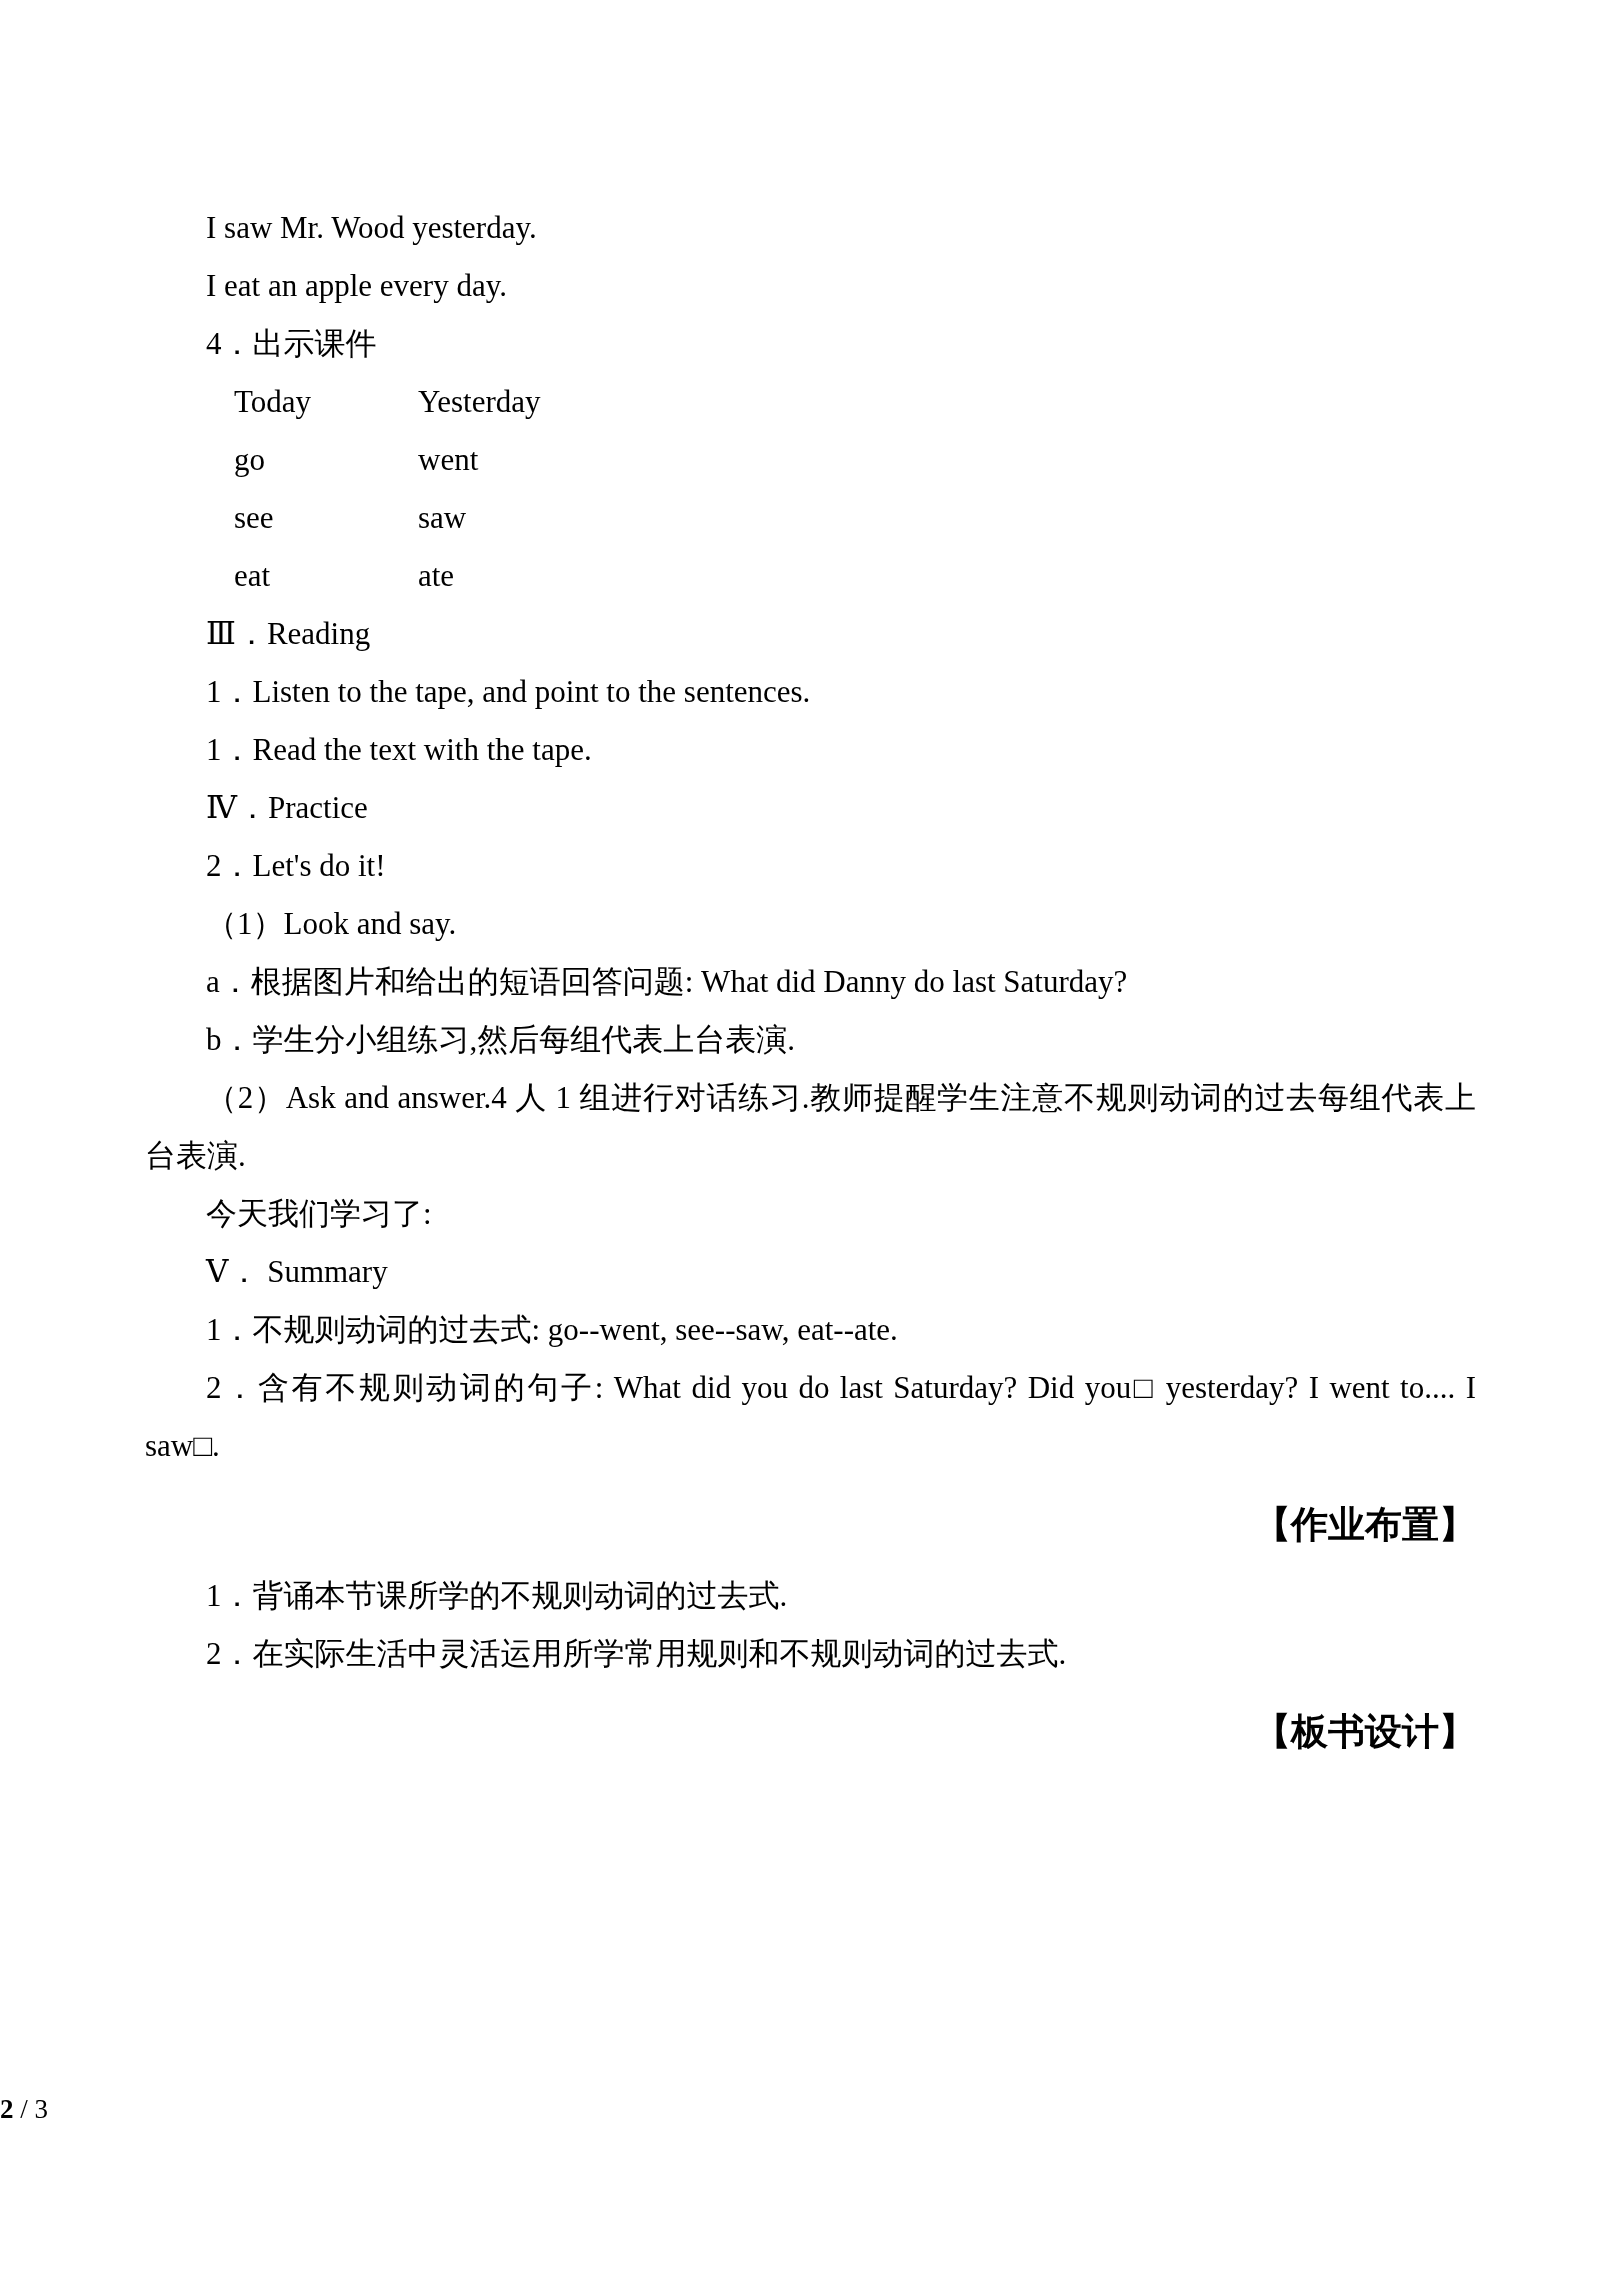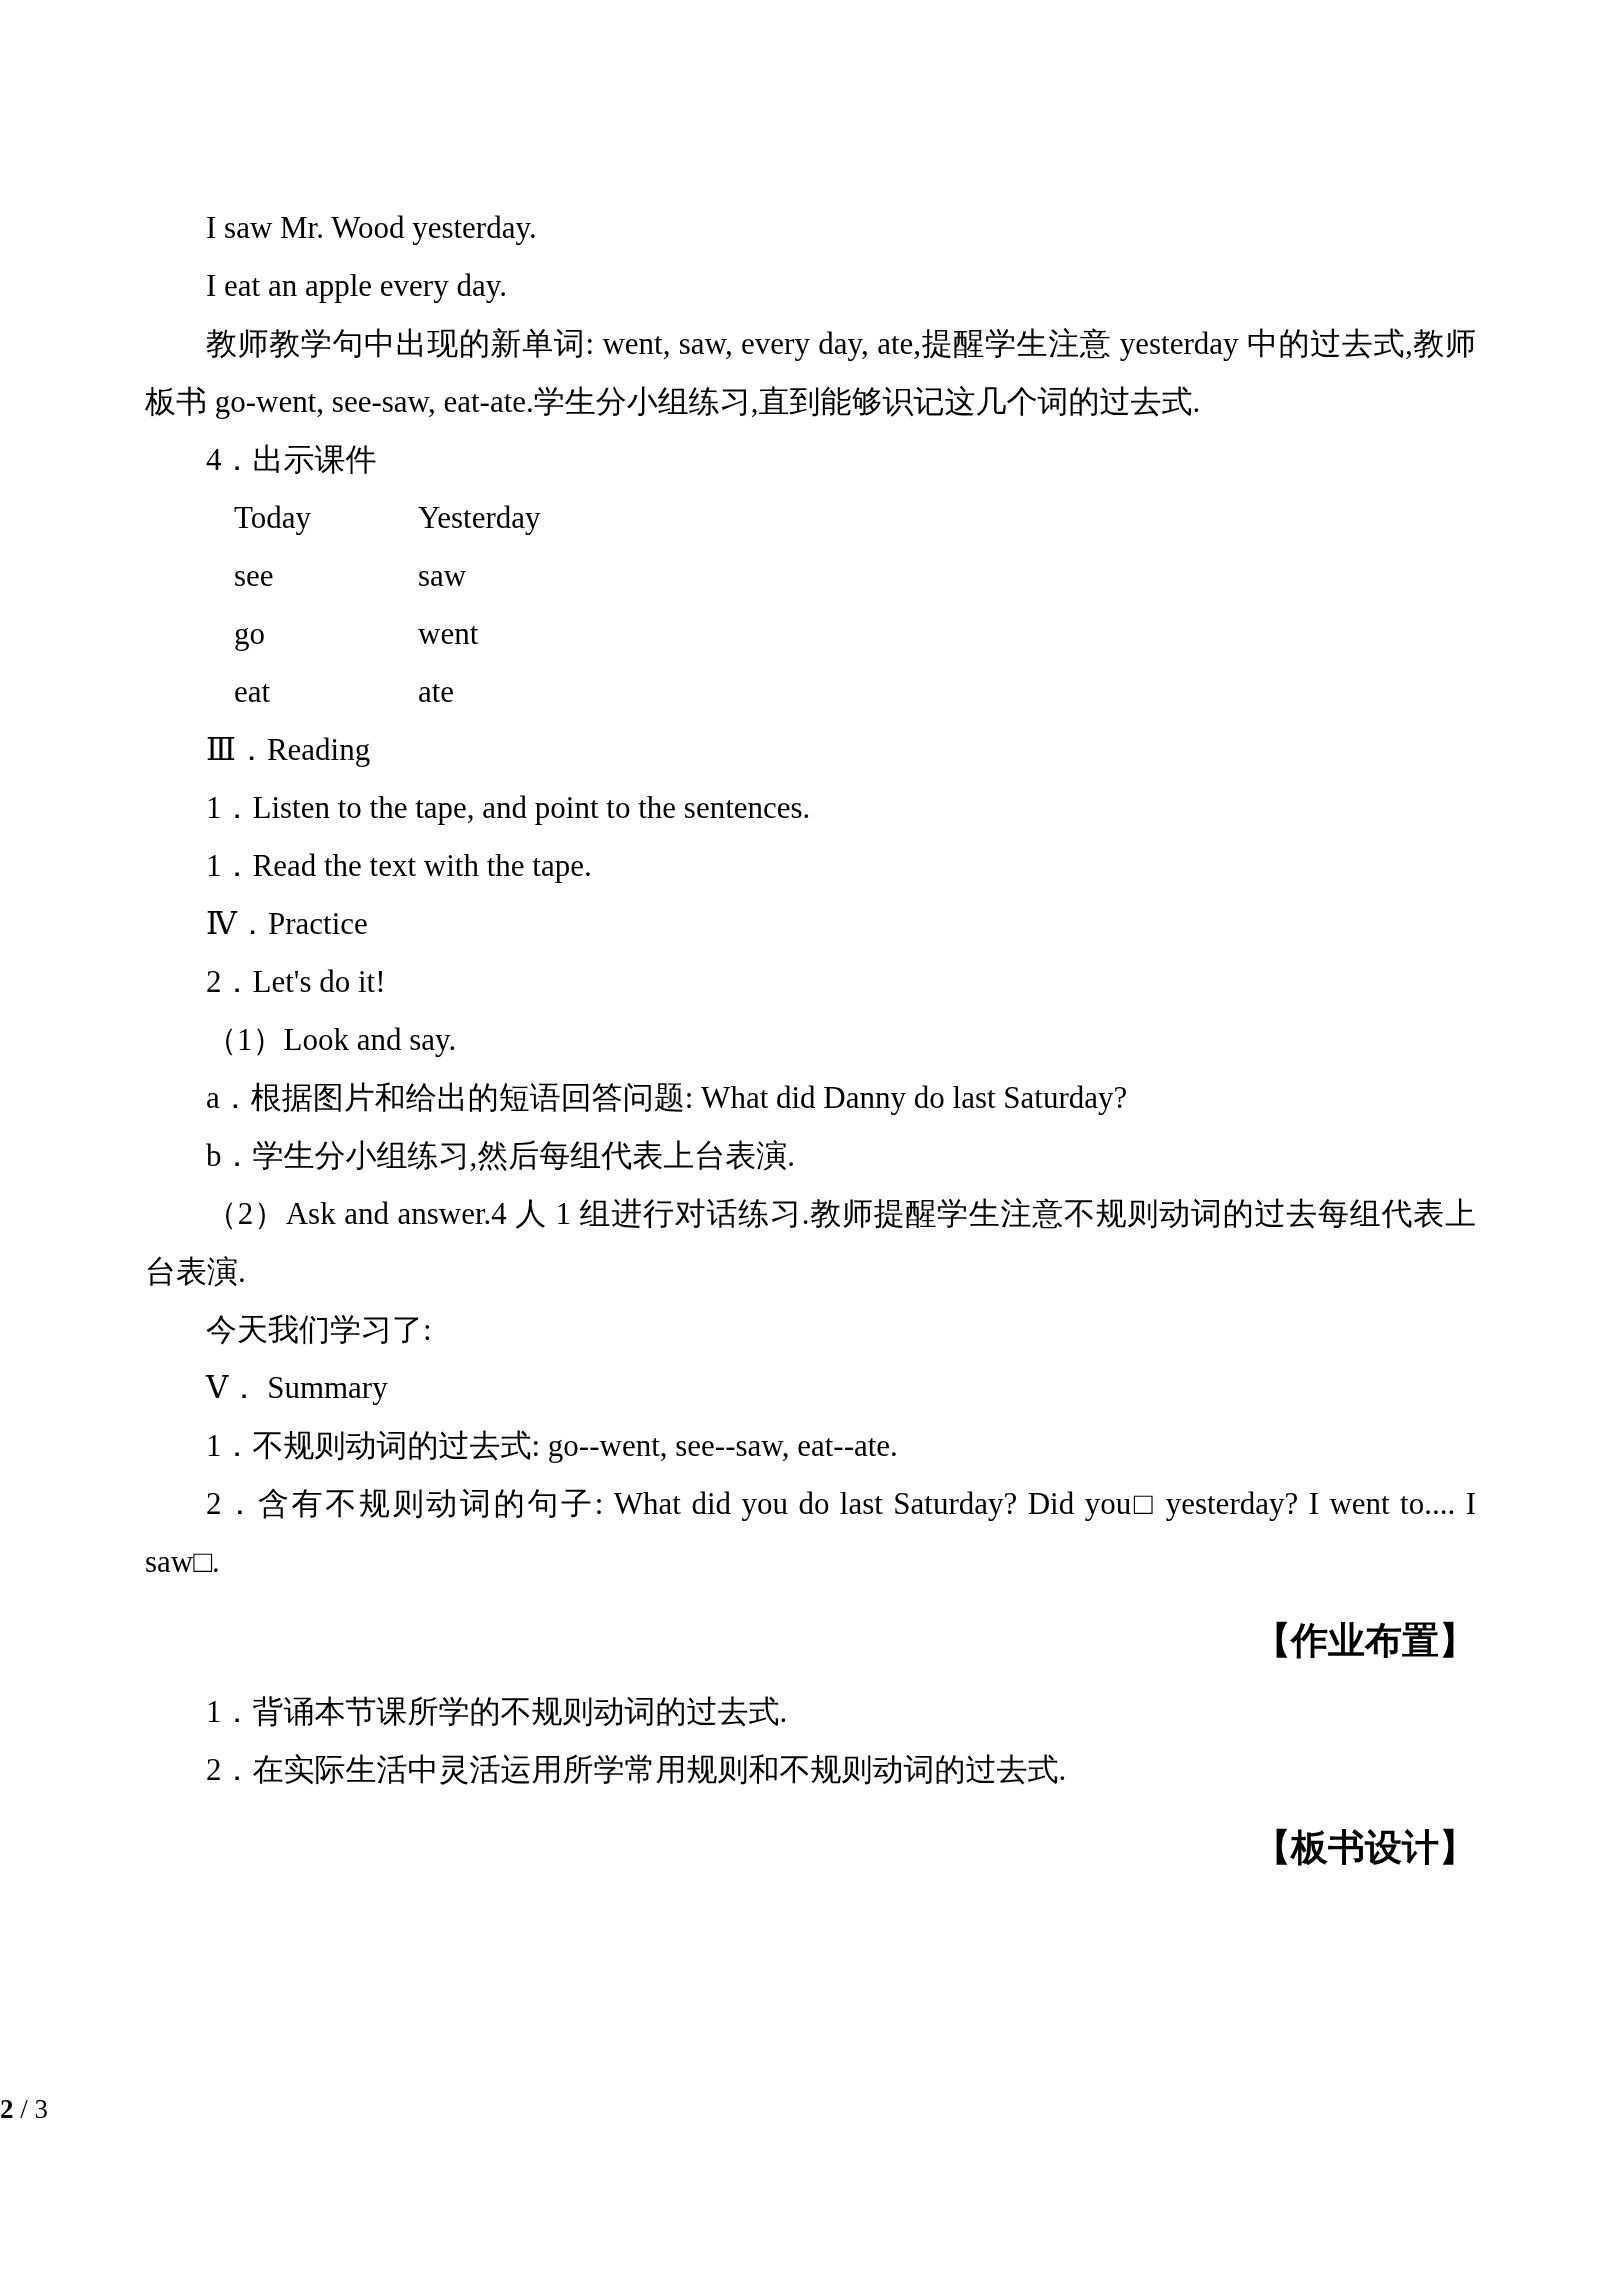--- a/index.html
+++ b/index.html
@@ -68,27 +68,26 @@
 </style>
 </head>
 <body>
 
 <div class="page">
   <div class="content">
 
     <p class="para">I saw Mr. Wood yesterday.</p>
     <p class="para">I eat an apple every day.</p>
 
-    <p class="para">教师教学句中出现的新单词: went, saw, every day, ate,提醒学生注意 yesterday 中的过去式,教师板书 go-went, see-saw, eat-ate.学生分小组练习,直到能够识记这几个词的过去式.</p>
 
     <p class="para">4．出示课件</p>
 
     <p class="word-row"><span class="wcol1">Today</span><span class="wcol2">Yesterday</span></p>
+    <p class="word-row"><span class="wcol1">go</span><span class="wcol2">went</span></p>
     <p class="word-row"><span class="wcol1">see</span><span class="wcol2">saw</span></p>
-    <p class="word-row"><span class="wcol1">go</span><span class="wcol2">went</span></p>
     <p class="word-row"><span class="wcol1">eat</span><span class="wcol2">ate</span></p>
 
     <p class="para">Ⅲ．Reading</p>
     <p class="para">1．Listen to the tape, and point to the sentences.</p>
     <p class="para">1．Read the text with the tape.</p>
 
     <p class="para">Ⅳ．Practice</p>
     <p class="para">2．Let's do it!</p>
     <p class="para">（1）Look and say.</p>
     <p class="para">a．根据图片和给出的短语回答问题: What did Danny do last Saturday?</p>

